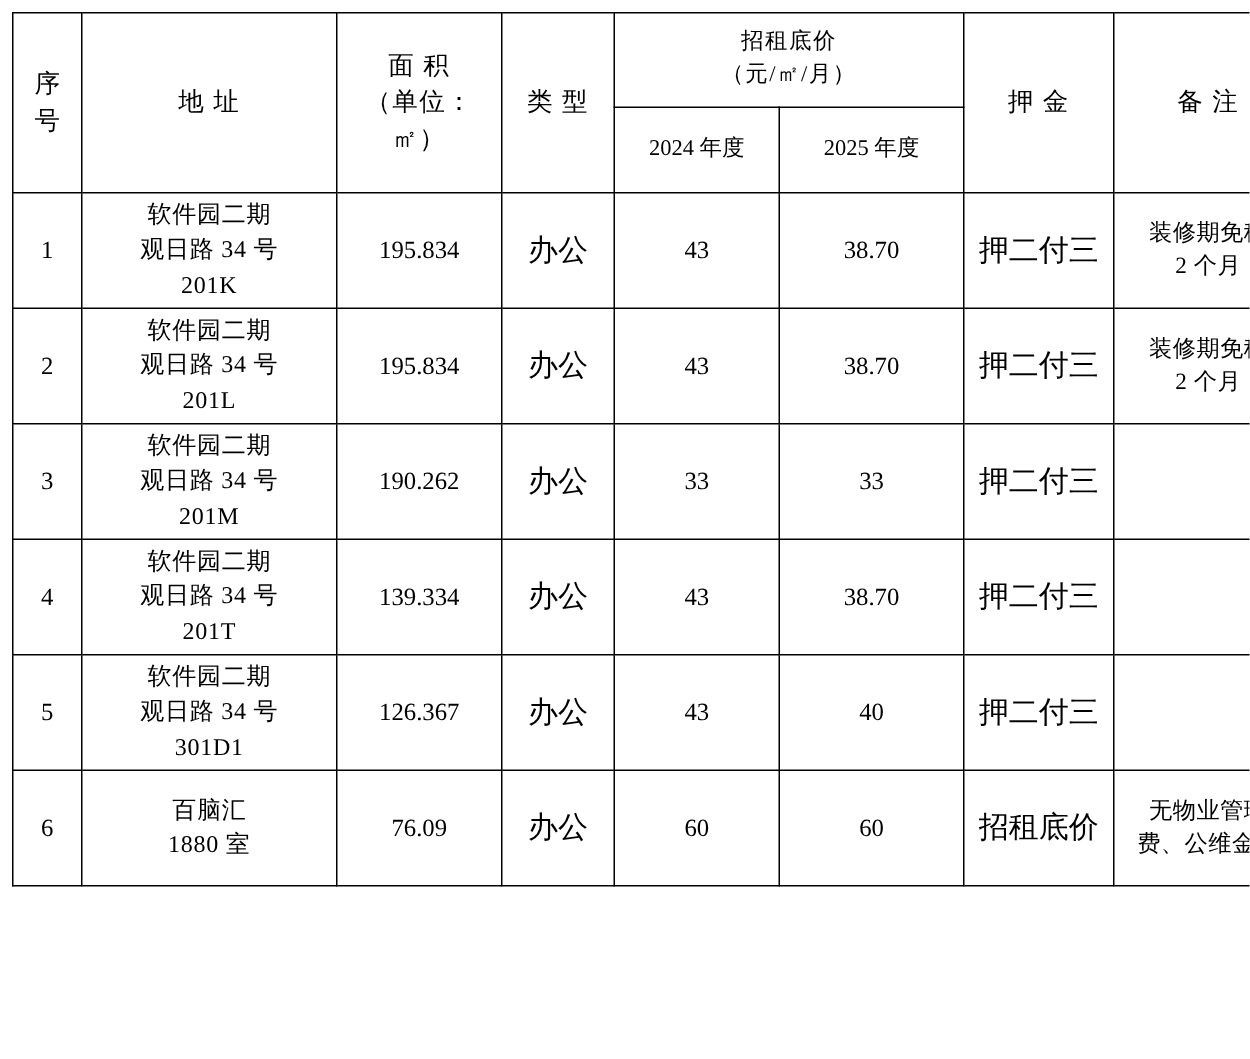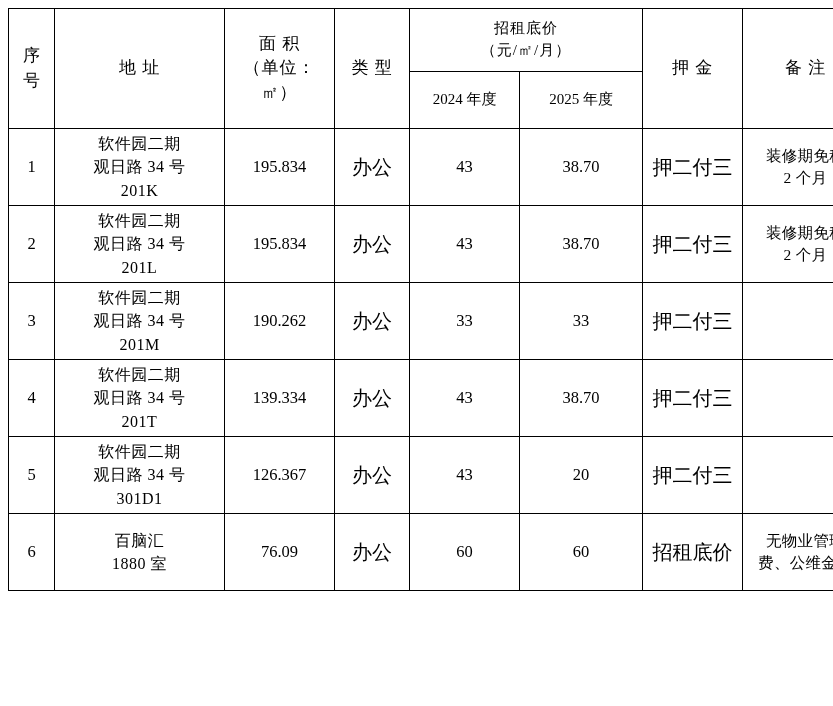--- a/index.html
+++ b/index.html
@@ -194,21 +194,21 @@
       <tr class="row-tall">
         <td class="num-cell">5</td>
         <td class="addr-cell lines">
           <div>软件园二期</div>
           <div>观日路 34 号</div>
           <div>301D1</div>
         </td>
         <td class="num-cell">126.367</td>
         <td class="cell">办公</td>
         <td class="num-cell">43</td>
-        <td class="num-cell">20</td>
+        <td class="num-cell">40</td>
         <td class="cell">押二付三</td>
         <td class="note-cell"></td>
       </tr>
 
       <tr class="row-tall">
         <td class="num-cell">6</td>
         <td class="addr-cell lines">
           <div>百脑汇</div>
           <div>1880 室</div>
         </td>

